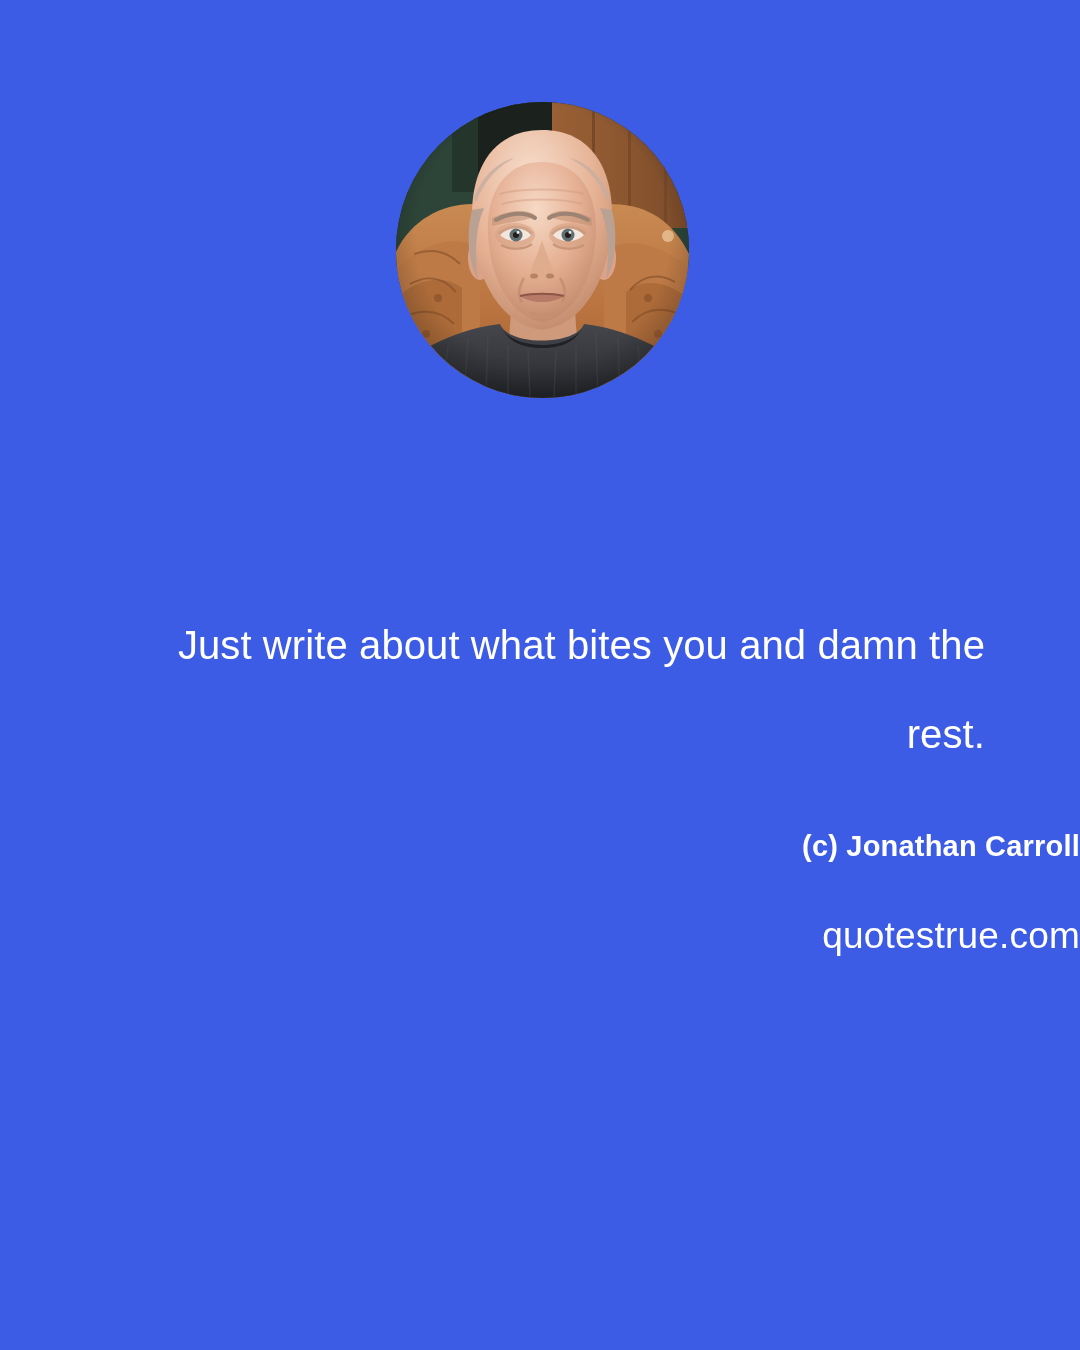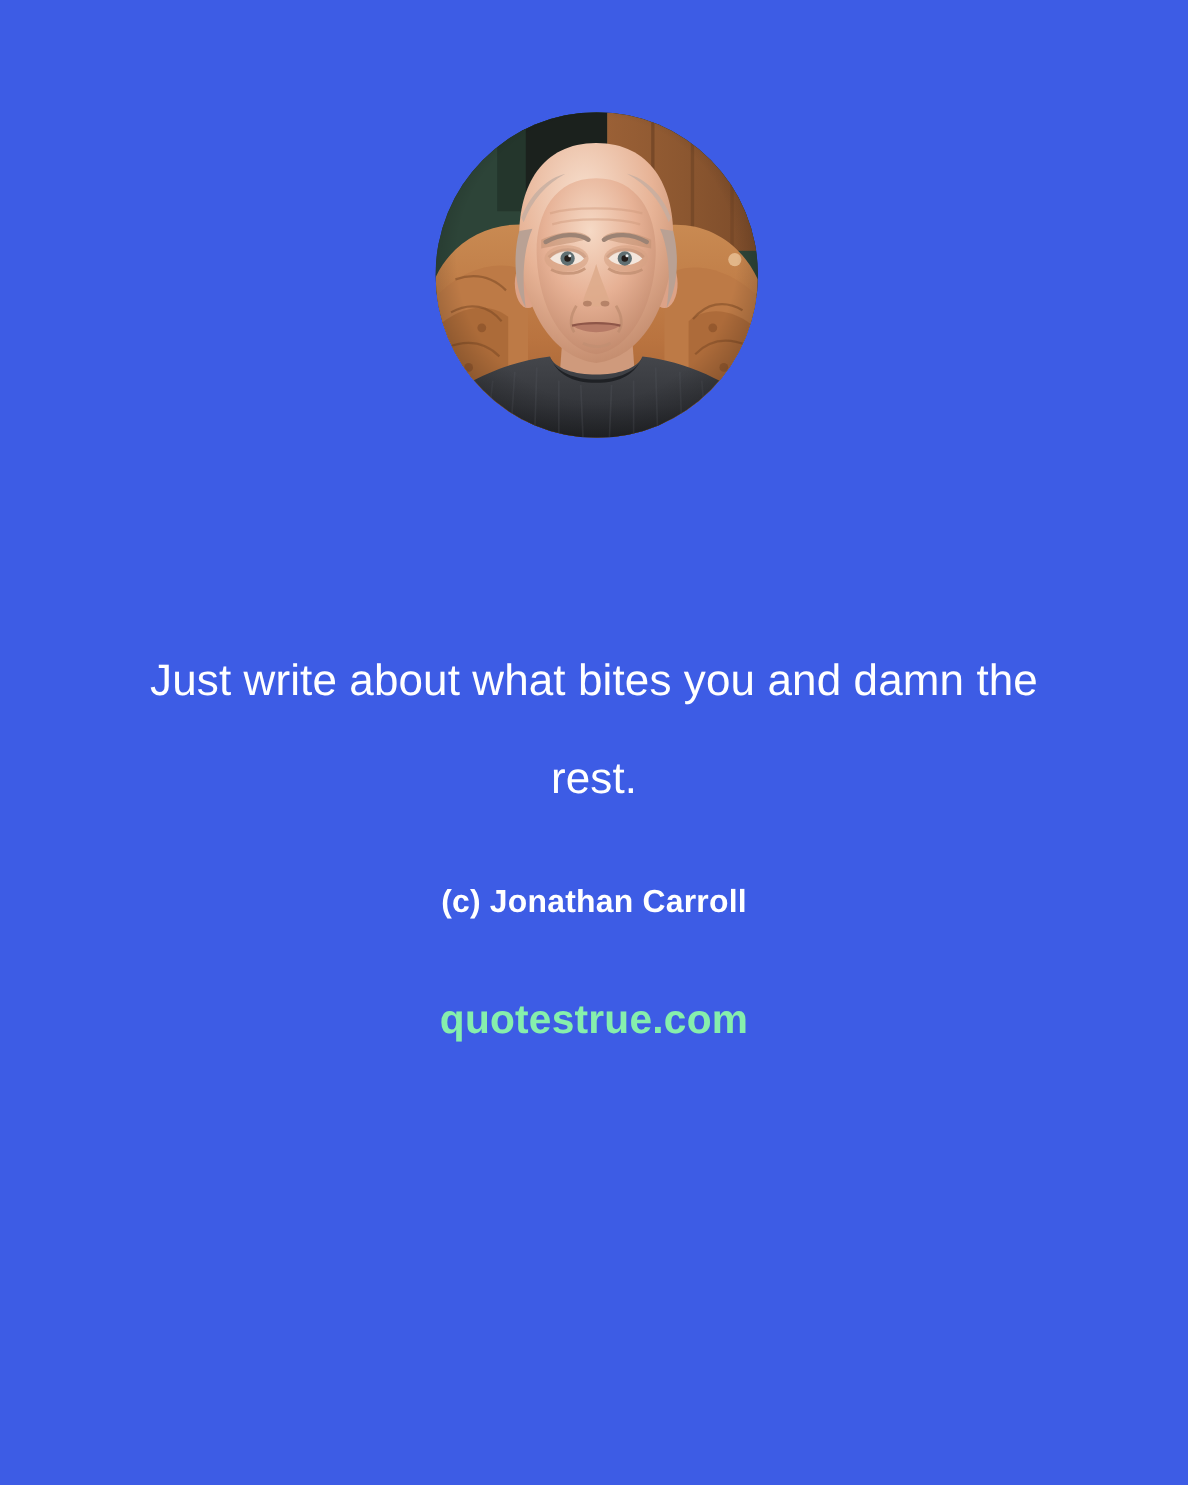--- a/index.html
+++ b/index.html
@@ -38,22 +38,22 @@
     display: block;
     width: 100%;
     height: 100%;
   }
 
   
   .text-block {
     position: absolute;
     left: 0;
     right: 0;
-    top: 575px;
-    text-align: center;
+    top: 601px;
+    text-align: right;
     color: #ffffff;
   }
 
   .quote-text {
     font-size: 40px;
     line-height: 89px;
     font-weight: 400;
     letter-spacing: 0.1px;
     color: #ffffff;
     padding: 0 95px;
@@ -64,24 +64,24 @@
     font-size: 29px;
     font-weight: 600;
     line-height: 44px;
     margin: 45px 0 0 0;
     color: #ffffff;
     letter-spacing: 0.2px;
   }
 
   .site {
     font-size: 37px;
-    font-weight: 700;
+    font-weight: 400;
     line-height: 44px;
-    margin: 63px 0 0 0;
-    color: #86efac;
+    margin: 46px 0 0 0;
+    color: #ffffff;
     letter-spacing: 0.2px;
   }
 </style>
 </head>
 <body style="background: rgb(61, 92, 229);">
 
 <div class="quote-card">
 
   <div class="avatar">
     <svg viewBox="0 0 293 296" preserveAspectRatio="xMidYMid slice">

